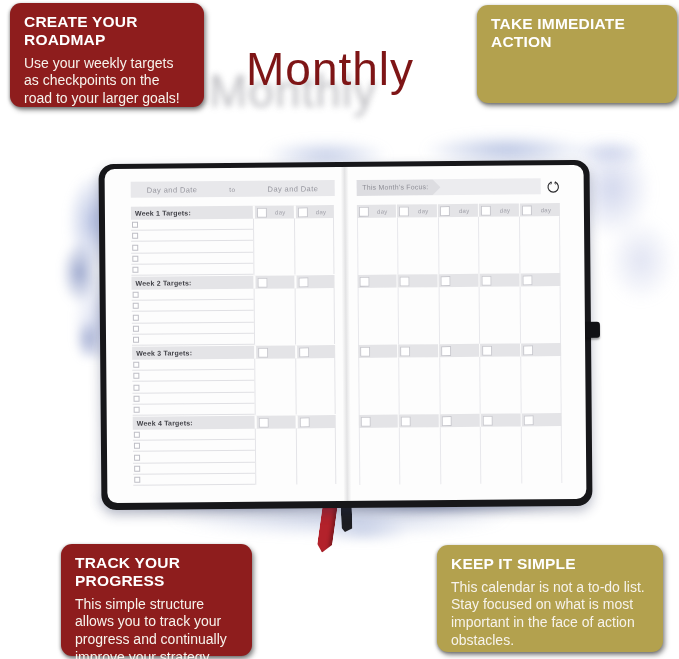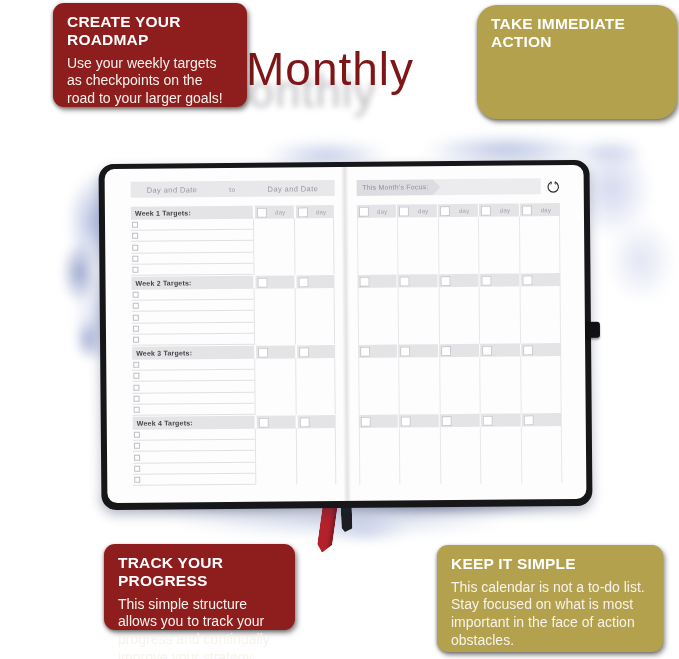--- a/index.html
+++ b/index.html
@@ -33,27 +33,27 @@
   
   .title-main{position:absolute;left:246px;top:42px;z-index:3;font-size:46px;letter-spacing:1px;
     color:#7e1516;font-weight:400;}
   .title-shadow{position:absolute;left:209px;top:64px;z-index:2;font-size:46px;letter-spacing:1px;
     color:#b1b1b6;filter:blur(3px);opacity:.85;font-weight:400;}
 
   
   .callout{position:absolute;z-index:6;border-radius:11px;color:#fff;
     box-shadow:2px 3px 5px rgba(40,40,40,.55), -1px 1px 3px rgba(60,60,60,.35);
     padding:10px 14px;box-sizing:border-box;}
-  .callout.red{background:#8e1d1d;margin-left:43px;}
+  .callout.red{background:#8e1d1d;}
   .callout.gold{background:#b3a14e;}
   .callout h3{margin:0 0 6px 0;font-size:15.5px;font-weight:bold;letter-spacing:.2px;line-height:1.15;}
   .callout p{margin:0;font-size:14px;line-height:1.26;color:#f7f3ec;font-weight:400;}
   .co-tl{left:10px;top:3px;width:194px;height:104px;}
-  .co-tr{left:477px;top:5px;width:200px;height:114px;border-radius:20px;}
-  .co-bl{left:61px;top:544px;width:191px;height:86px;}
+  .co-tr{left:477px;top:5px;width:200px;height:98px;}
+  .co-bl{left:61px;top:544px;width:191px;height:112px;}
   .co-br{left:437px;top:545px;width:226px;height:107px;}
 
   
   .notebook{position:absolute;left:100px;top:162px;width:491px;height:346px;z-index:4;
     background:#17171a;border-radius:15px;transform:rotate(-0.5deg);
     box-shadow:0 5px 12px rgba(30,40,80,.3);}
   .pages{position:absolute;left:6px;top:5px;right:6px;bottom:7px;background:#fdfdfd;
     border-radius:10px;display:flex;overflow:hidden;}
   .pages::before{content:'';position:absolute;left:calc(50% - 4px);top:0;bottom:0;width:8px;z-index:5;
     background:linear-gradient(90deg,transparent, rgba(70,70,80,.14) 50%, transparent);}

